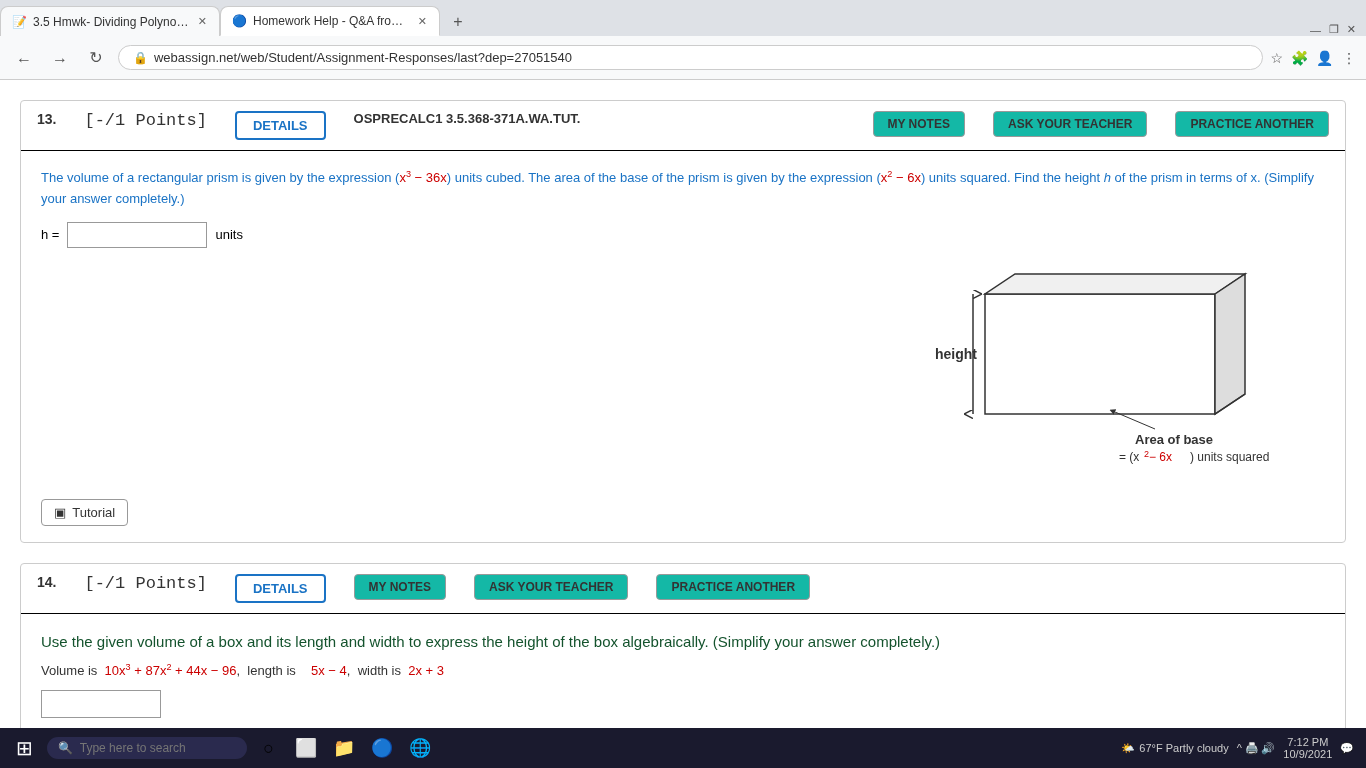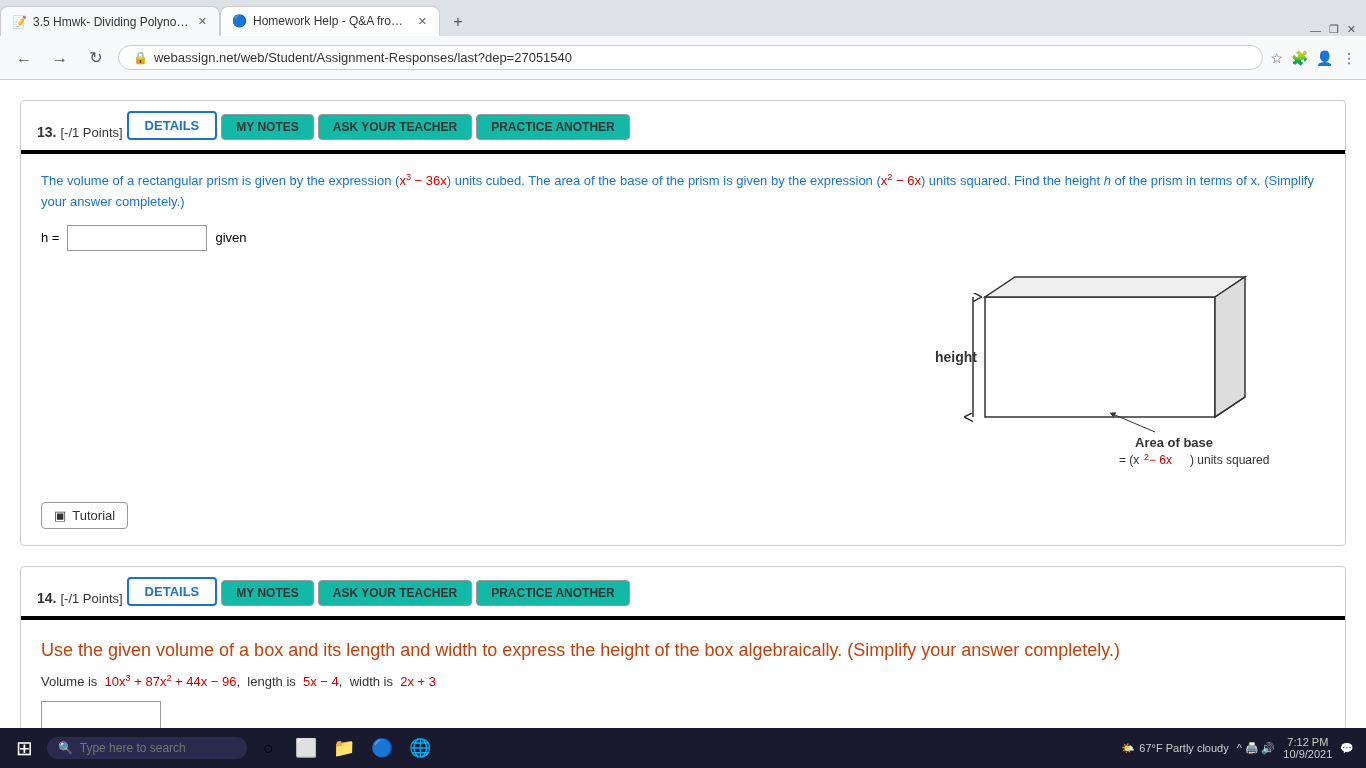--- a/index.html
+++ b/index.html
@@ -26,42 +26,42 @@
     .address-text { flex: 1; color: #333; }
     .nav-actions { display: flex; gap: 8px; align-items: center; }
     .nav-icon { color: #555; font-size: 14px; cursor: pointer; }
 
     
     .page-content { background: #fff; flex: 1; overflow: hidden; display: flex; flex-direction: column; }
     .scrollable { flex: 1; overflow-y: auto; padding: 20px; }
 
     
     .question-block { border: 1px solid #ccc; border-radius: 4px; margin-bottom: 20px; background: #fff; }
-    .question-header { display: flex; align-items: flex-end; padding: 10px 16px; border-bottom: 4px solid #000000; gap: 4px; }
+    .question-header { display: flex; align-items: flex-start; padding: 10px 16px; border-bottom: 1px solid #000000; gap: 28px; }
     .question-num { font-weight: bold; font-size: 14px; color: #333; white-space: nowrap; }
-    .question-points { color: #333; font-size: 13px; white-space: nowrap; }
+    .question-points { color: #333; font-size: 17px; white-space: nowrap; font-family: Liberation Mono, monospace; }
     .btn-details { border: 2px solid #1a73c5; color: #1a73c5; background: #fff; padding: 5px 16px; font-size: 13px; font-weight: bold; border-radius: 4px; cursor: pointer; }
     .question-code { font-size: 13px; color: #333; font-weight: bold; flex: 1; }
     .btn-action { border: 1px solid #999; color: #333; background: #14b8a6; padding: 5px 14px; font-size: 12px; font-weight: bold; border-radius: 4px; cursor: pointer; white-space: nowrap; }
 
     .question-body { padding: 16px 20px; }
     .question-text { color: #1a73c5; font-size: 13px; line-height: 1.6; margin-bottom: 12px; }
     .question-text .highlight { color: #cc0000; }
 
     .answer-row { display: flex; align-items: center; gap: 8px; margin-bottom: 16px; font-size: 13px; }
     .answer-input { border: 1px solid #999; padding: 4px 8px; width: 140px; height: 26px; font-size: 13px; }
 
     
     .diagram-area { display: flex; flex-direction: column; align-items: flex-end; margin: 10px 0 27px 40px; }
     .prism-svg { display: block; }
 
     .tutorial-btn { display: inline-flex; align-items: center; gap: 6px; border: 1px solid #999; padding: 5px 12px; font-size: 13px; color: #333; background: #fff; border-radius: 4px; cursor: pointer; margin-top: 8px; }
 
     
-    .q14-text { color: #c2410c; font-size: 18px; line-height: 1.6; margin-bottom: 8px; }
+    .q14-text { color: #14532d; font-size: 15px; line-height: 1.6; margin-bottom: 8px; }
     .q14-input { border: 1px solid #999; padding: 4px 8px; width: 120px; height: 28px; font-size: 13px; }
 
     
     .taskbar { background: #1a1a2e; height: 40px; display: flex; align-items: center; padding: 0 8px; gap: 6px; }
     .taskbar-start { background: none; border: none; color: #fff; font-size: 20px; cursor: pointer; padding: 4px 8px; }
     .taskbar-search { background: #2a2a4e; border: none; color: #888; padding: 4px 12px; border-radius: 20px; font-size: 12px; width: 200px; display: flex; align-items: center; gap: 6px; }
     .taskbar-search input { background: none; border: none; color: #eab308; font-size: 12px; width: 160px; outline: none; }
     .taskbar-center { display: flex; gap: 6px; align-items: center; }
     .taskbar-icon { width: 32px; height: 32px; display: flex; align-items: center; justify-content: center; font-size: 18px; cursor: pointer; border-radius: 4px; }
     .taskbar-spacer { flex: 1; }
@@ -113,32 +113,33 @@
   </div>
 
   <div class="page-content">
     <div class="scrollable">
 
       <div class="question-block">
         <div class="question-header">
           <span class="question-num">13.</span>
           <span class="question-points">[-/1 Points]</span>
           <button class="btn-details">DETAILS</button>
+          <span class="question-code">OSPRECALC1 3.5.368-371A.WA.TUT.</span>
           <button class="btn-action">MY NOTES</button>
           <button class="btn-action">ASK YOUR TEACHER</button>
           <button class="btn-action">PRACTICE ANOTHER</button>
         </div>
         <div class="question-body">
           <div class="question-text">
             The volume of a rectangular prism is given by the expression (<span class="highlight">x<sup>3</sup> − 36x</span>) units cubed. The area of the base of the prism is given by the expression (<span class="highlight">x<sup>2</sup> − 6x</span>) units squared. Find the height <em>h</em> of the prism in terms of x. (Simplify your answer completely.)
           </div>
           <div class="answer-row">
             <span>h =</span>
             <input class="answer-input" type="text" style="">
-            <span>given</span>
+            <span>units</span>
           </div>
 
           
           <div class="diagram-area">
             <svg class="prism-svg" width="440" height="200">
 
               <rect x="100" y="30" width="230" height="120" fill="white" stroke="#333" stroke-width="1.5"></rect>
 
               <polygon points="100,30 330,30 360,10 130,10" fill="#f0f0f0" stroke="#333" stroke-width="1.5"></polygon>
 
@@ -184,21 +185,21 @@
           <span class="question-num">14.</span>
           <span class="question-points">[-/1 Points]</span>
           <button class="btn-details">DETAILS</button>
           <button class="btn-action">MY NOTES</button>
           <button class="btn-action">ASK YOUR TEACHER</button>
           <button class="btn-action">PRACTICE ANOTHER</button>
         </div>
         <div class="question-body">
           <div class="q14-text">Use the given volume of a box and its length and width to express the height of the box algebraically. (Simplify your answer completely.)</div>
           <div style="font-size:13px; margin-bottom:12px; color:#333;">
-            Volume is &nbsp;<span style="color:#cc0000;">10x<sup>3</sup> + 87x<sup>2</sup> + 44x − 96</span>,&nbsp; length is &nbsp;<span style="color:#cc0000;">5x − 4</span>,&nbsp; width is &nbsp;<span style="color:#cc0000;">2x + 3</span>
+            Volume is &nbsp;<span style="color:#cc0000;">10x<sup>3</sup> + 87x<sup>2</sup> + 44x − 96</span>,&nbsp; length is &nbsp;<span style="color:#cc0000;margin-left:8px;">5x − 4</span>,&nbsp; width is &nbsp;<span style="color:#cc0000;">2x + 3</span>
           </div>
           <input class="q14-input" type="text" style="">
         </div>
       </div>
 
     </div>
   </div>
 
   <div class="taskbar">
     <button class="taskbar-start">⊞</button>

